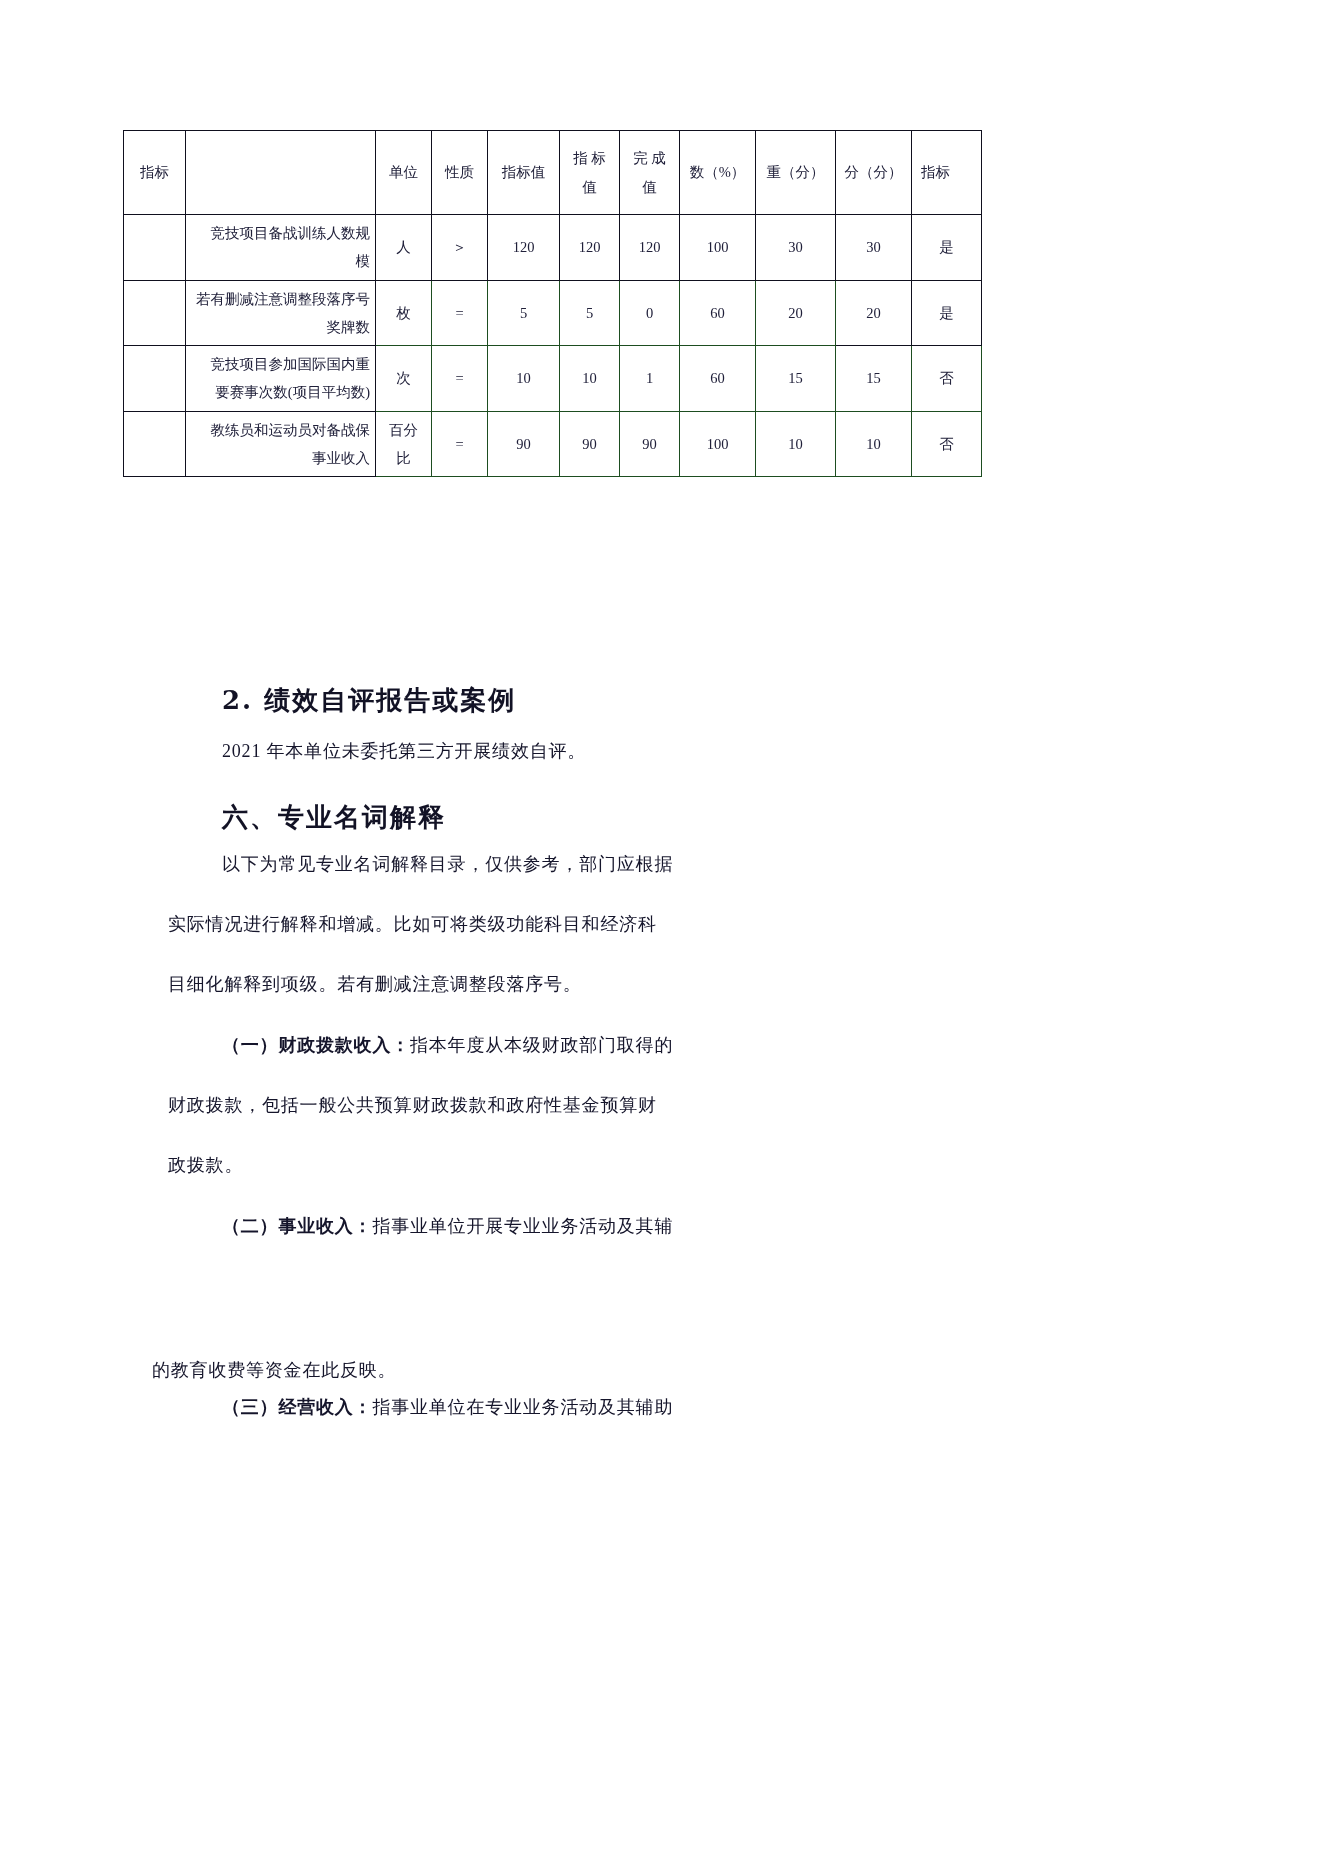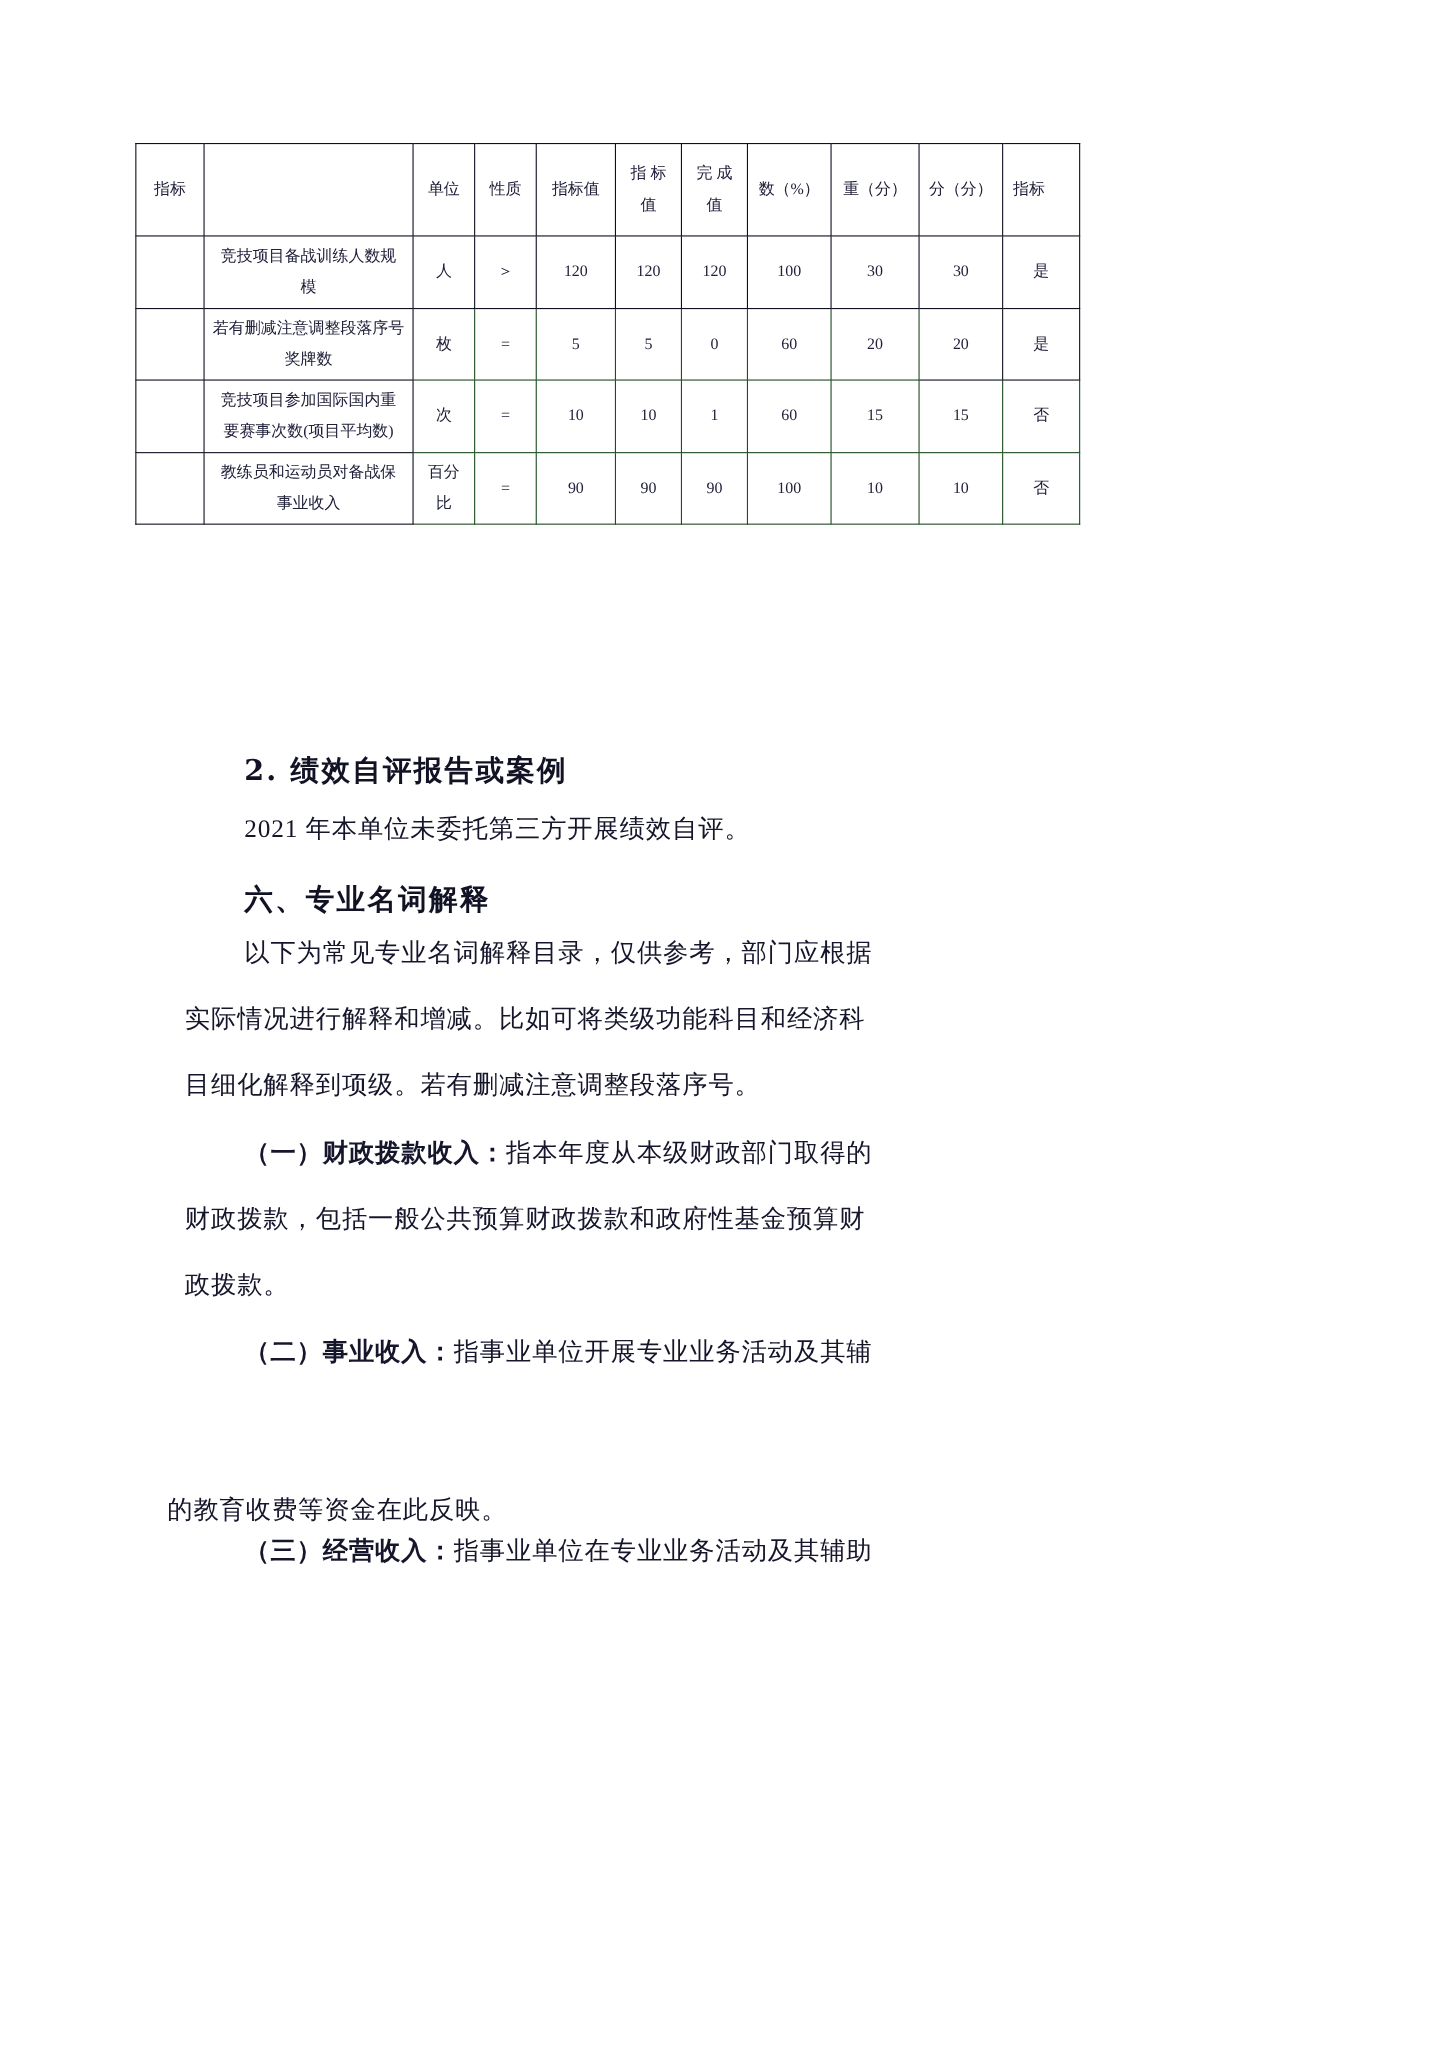--- a/index.html
+++ b/index.html
@@ -78,21 +78,21 @@
 
   .hdr td {
     text-align: center;
     vertical-align: top;
     padding-top: 13px;
     height: 84px;
   }
   .hdr td.hleft { text-align: left; }
 
   td.name-cell {
-    text-align: center;
+    text-align: right;
     line-height: 2.45;
     font-size: 14.5px;
     padding-left: 9px;
   }
   td.ctr { text-align: center; }
 
   .unit-stack {
     text-align: center;
     line-height: 2.3;
   }
@@ -101,21 +101,21 @@
   .h2 {
     position: absolute;
     font-family: "DejaVu Serif", "Liberation Serif", serif;
     font-weight: bold;
     font-size: 26px;
     letter-spacing: 2px;
     color: #121225;
   }
   .para {
     position: absolute;
-    font-size: 23px;
+    font-size: 18px;
     line-height: 1.0;
     letter-spacing: 0.8px;
     color: #15152b;
     white-space: nowrap;
     font-family: Liberation Serif, serif;
   }
   .lead-bold {
     font-weight: bold;
   }
 </style>

